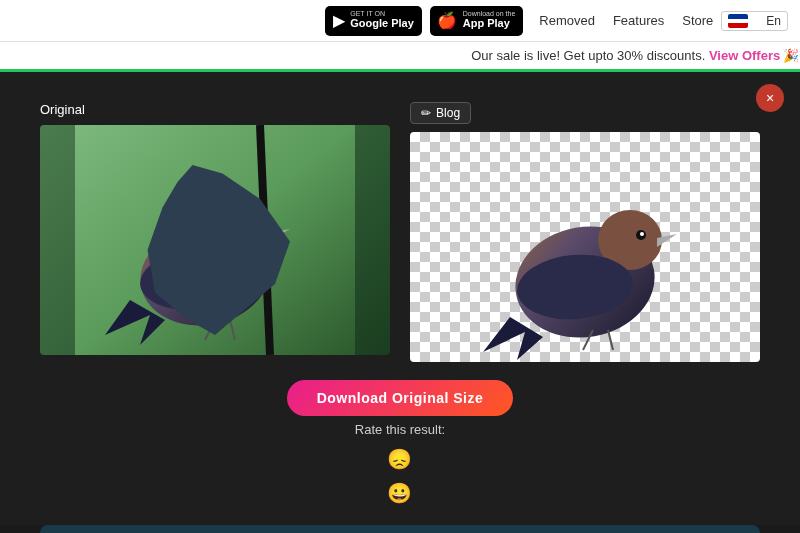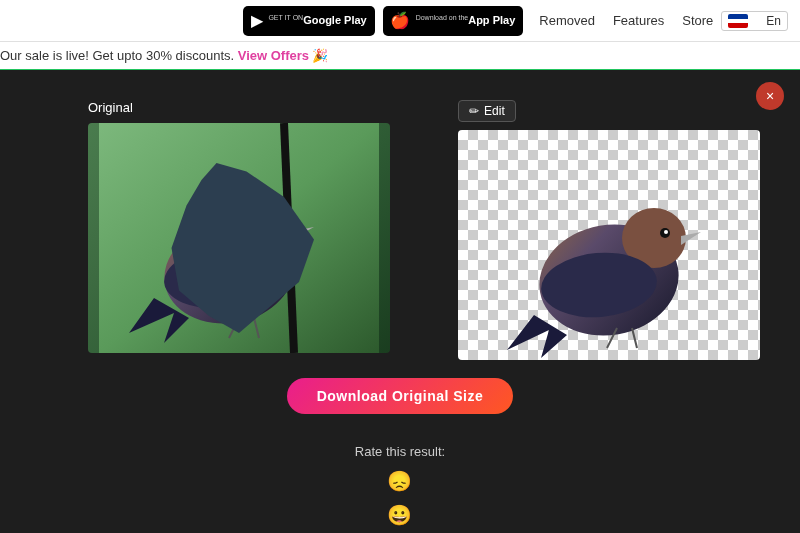--- a/index.html
+++ b/index.html
@@ -32,21 +32,21 @@
       gap: 5px;
       text-decoration: none;
       height: 30px;
     }
     .store-badge .badge-icon {
       color: #fff;
       font-size: 16px;
     }
     .store-badge .badge-text {
       display: flex;
-      flex-direction: row;
+      flex-direction: column;
     }
     .store-badge .badge-text .small-text {
       color: #ccc;
       font-size: 7px;
       line-height: 1;
     }
     .store-badge .badge-text .main-text {
       color: #fff;
       font-size: 11px;
       font-weight: bold;
@@ -77,25 +77,25 @@
       font-size: 12px;
       color: #333;
       border: 1px solid #ccc;
       border-radius: 3px;
       padding: 2px 6px;
     }
 
     
     .sale-banner {
       background: #fff;
-      text-align: left;
+      text-align: right;
       padding: 6px 0;
       font-size: 13px;
       color: #333;
-      border-bottom: 1px solid #22c55e;
+      border-bottom: 3px solid #22c55e;
     }
     .sale-banner .view-offers {
       color: #e040a0;
       font-weight: bold;
       text-decoration: none;
     }
 
     
     .main-content {
       background: #1e1e1e;
@@ -124,21 +124,20 @@
 
     
     .image-section {
       display: flex;
       gap: 20px;
       margin-top: 10px;
     }
 
     .image-panel {
       flex: 1;
-      margin-left: 48px;
     }
 
     .image-panel-header {
       display: flex;
       align-items: center;
       justify-content: space-between;
       margin-bottom: 8px;
     }
 
     .image-label {
@@ -204,21 +203,21 @@
       width: 100%;
       height: 100%;
     }
 
     
     .download-section {
       display: flex;
       flex-direction: column;
       align-items: center;
       margin-top: 18px;
-      gap: 30px;
+      gap: 6px;
     }
 
     .download-btn {
       background: linear-gradient(135deg, #e91e8c, #ff5722);
       color: #fff;
       font-size: 14px;
       font-weight: bold;
       border: none;
       border-radius: 25px;
       padding: 10px 30px;
@@ -356,21 +355,21 @@
           <line x1="140" y1="195" x2="130" y2="215" stroke="#555" stroke-width="2"></line>
           <line x1="155" y1="195" x2="160" y2="215" stroke="#555" stroke-width="2"></line>
         </svg>
       </div>
     </div>
 
     <div class="image-panel">
       <div class="image-panel-header">
         <button class="edit-btn">
           <span>✏</span>
-          <span>Edit</span>
+          <span>Blog</span>
         </button>
       </div>
       <div class="bird-removed">
         <svg class="bird-svg" viewBox="0 0 280 230" xmlns="http://www.w3.org/2000/svg">
           <defs>
             <linearGradient id="birdGrad2" x1="0%" y1="0%" x2="100%" y2="100%">
               <stop offset="0%" style="stop-color:#8B6347"></stop>
               <stop offset="30%" style="stop-color:#5a4a6a"></stop>
               <stop offset="100%" style="stop-color:#1a1a2e"></stop>
             </linearGradient>

